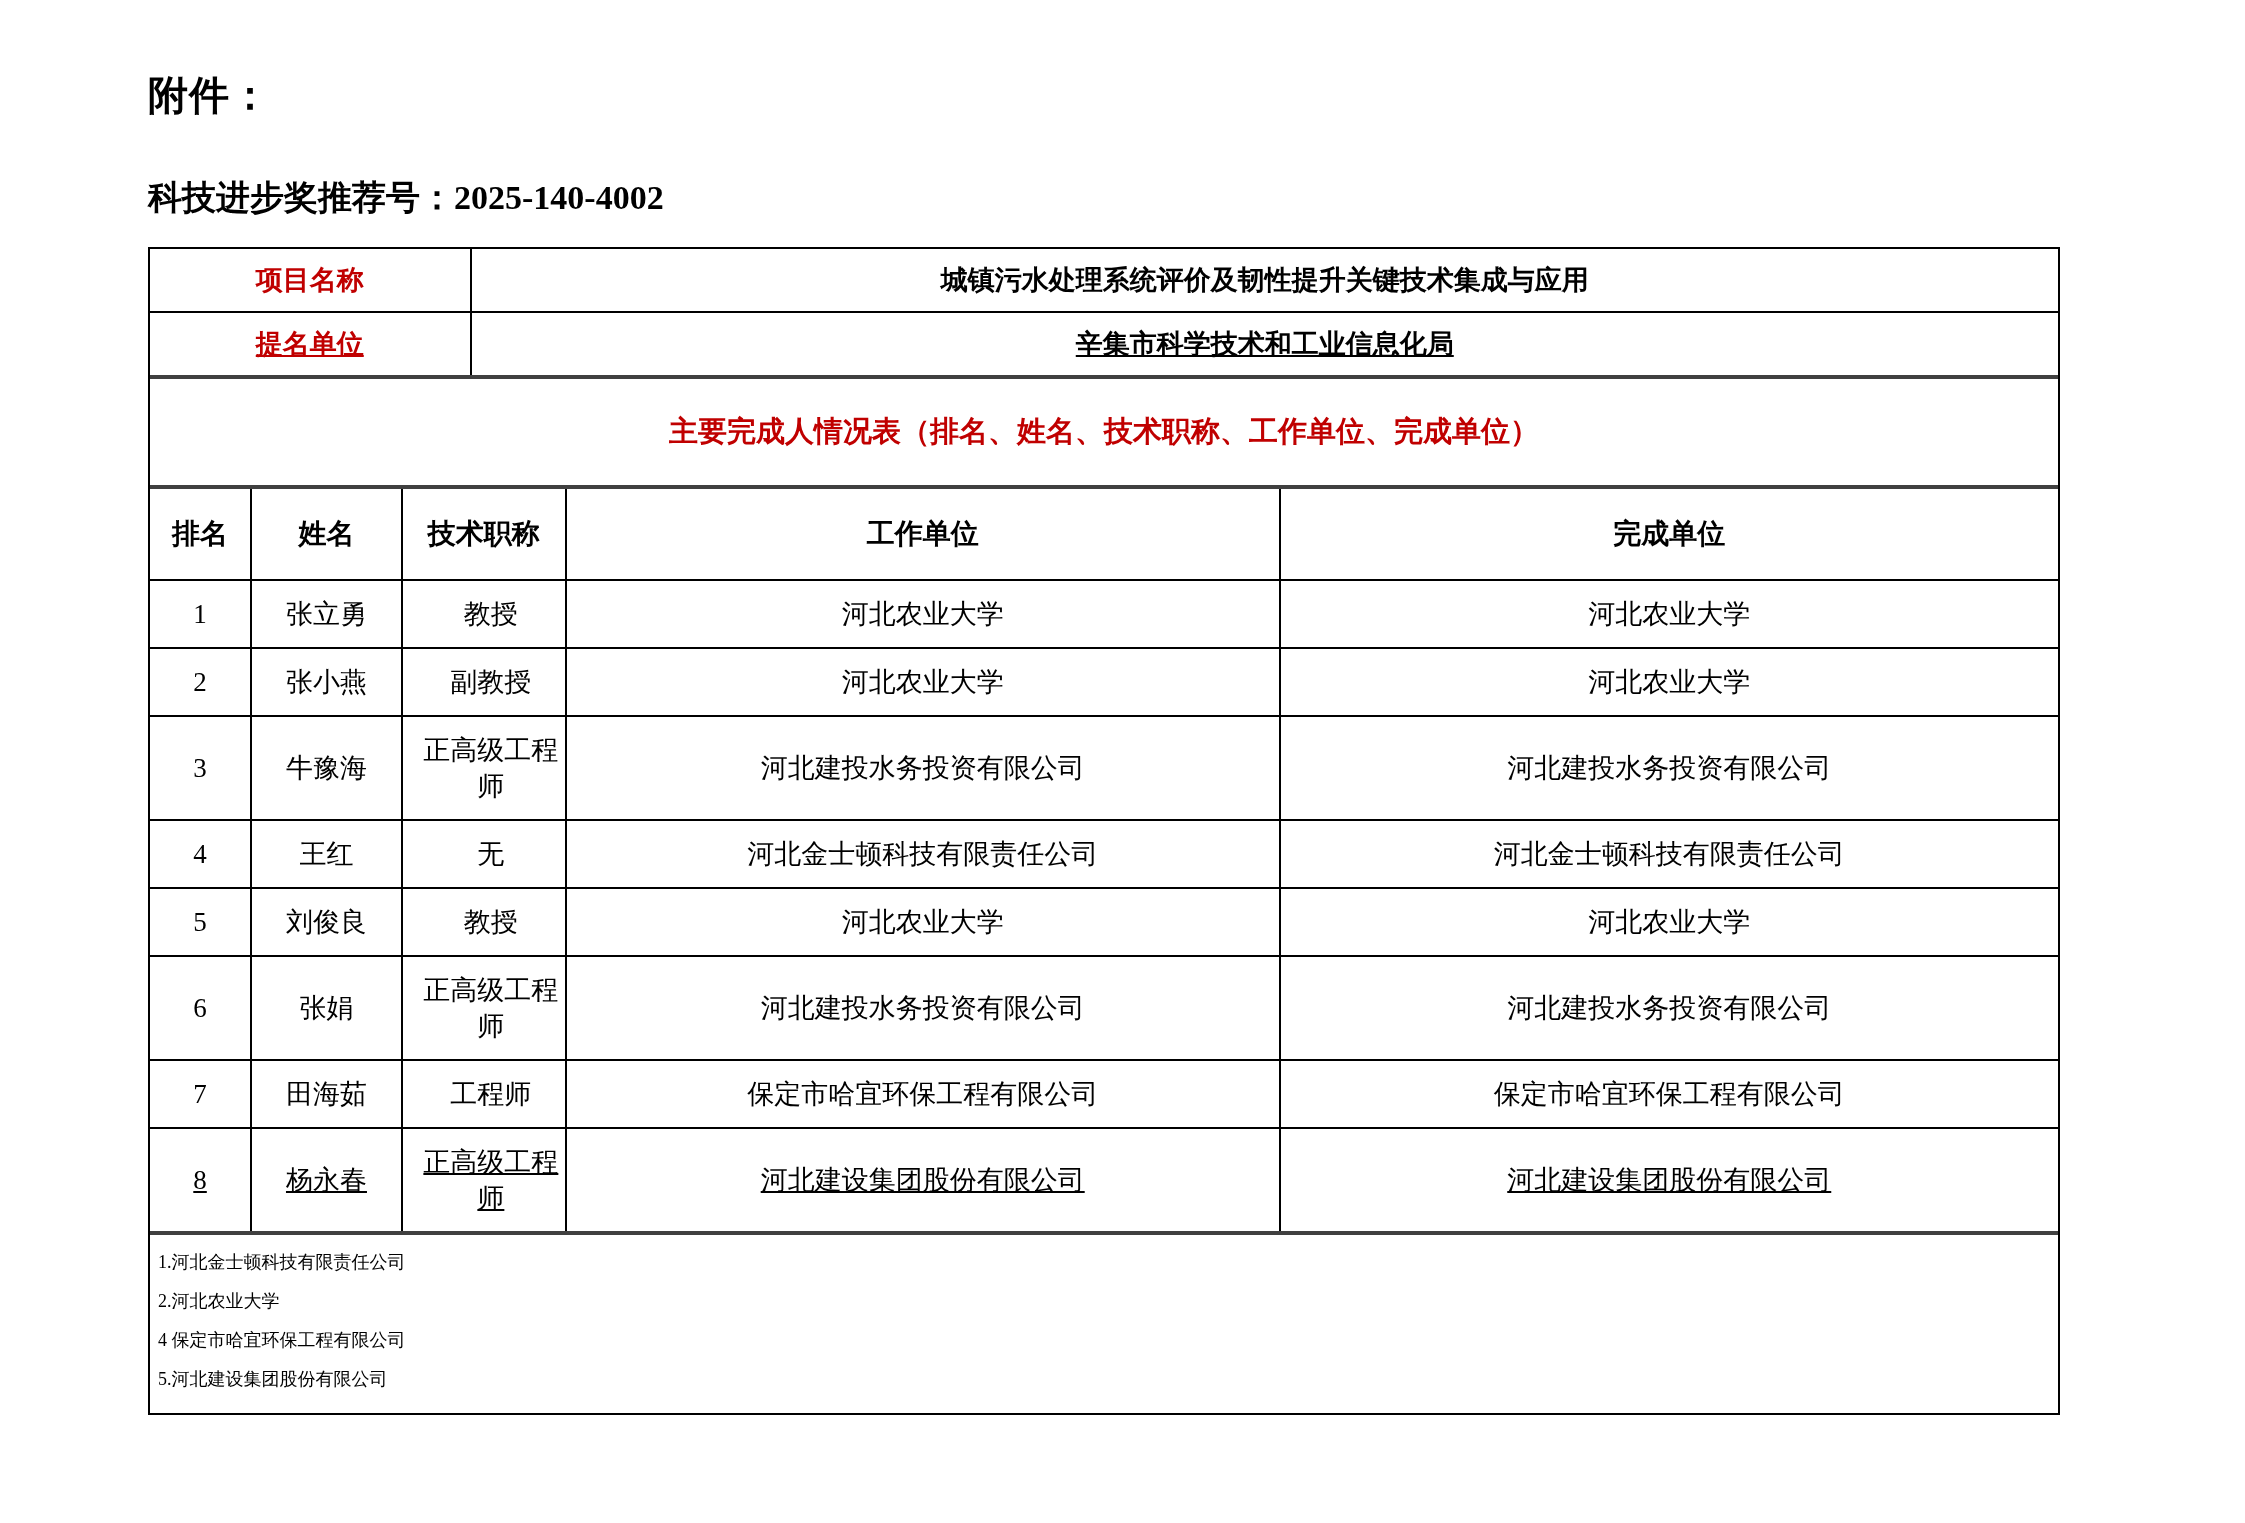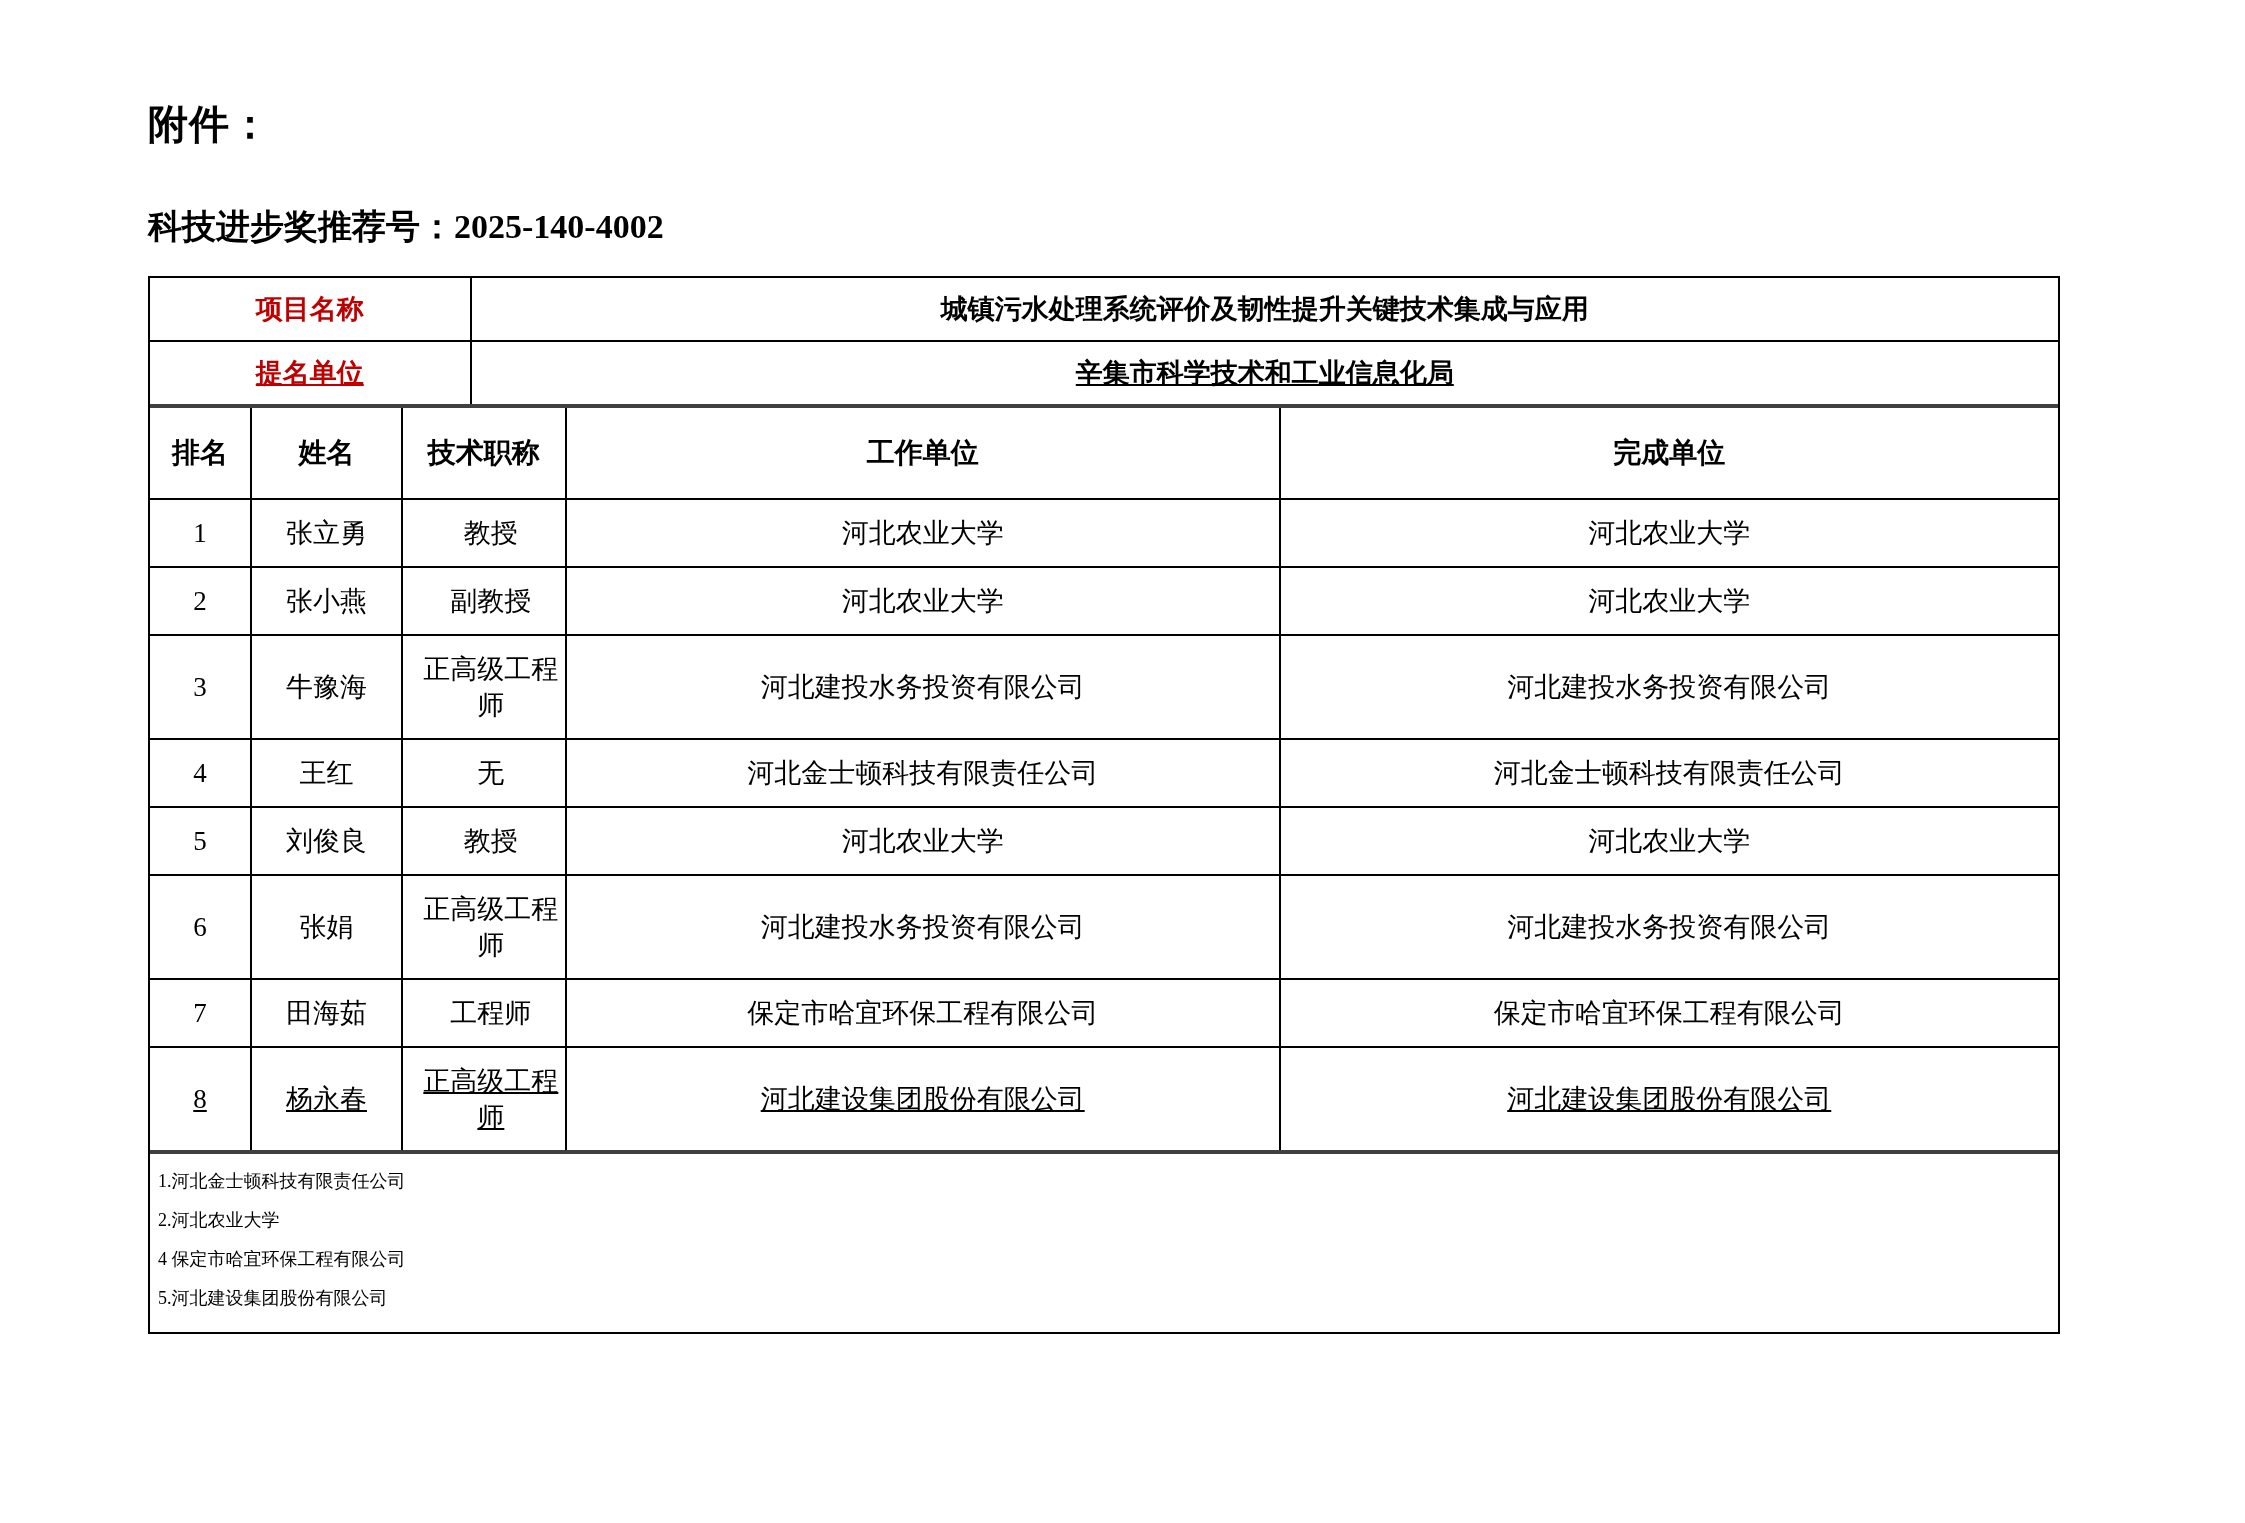--- a/index.html
+++ b/index.html
@@ -11,21 +11,20 @@
   }
   body {
     width: 2245px;
     height: 1523px;
     overflow: hidden;
   }
   .page {
     box-sizing: border-box;
     padding: 68px 0 0 148px;
     width: 2140px;
-    margin-top: 29px;
   }
   .attachment {
     font-size: 40px;
     font-weight: bold;
     letter-spacing: 1px;
   }
   .rec-line {
     margin-top: 52px;
     font-size: 34px;
     font-weight: bold;
@@ -131,20 +130,21 @@
           <td class="info-value">城镇污水处理系统评价及韧性提升关键技术集成与应用</td>
         </tr>
         <tr>
           <td class="info-label">提名单位</td>
           <td class="info-value">辛集市科学技术和工业信息化局</td>
         </tr>
       </tbody>
         </table>
     </div>
 
+    <div class="section table-title">主要完成人情况表（排名、姓名、技术职称、工作单位、完成单位）</div>
 
     <div class="section">
       <table class="completers-table">
         <colgroup>
           <col style="width:5.3%">
             <col style="width:7.9%">
             <col style="width:8.6%">
             <col style="width:37.4%">
             <col style="width:40.8%">
         </colgroup>

